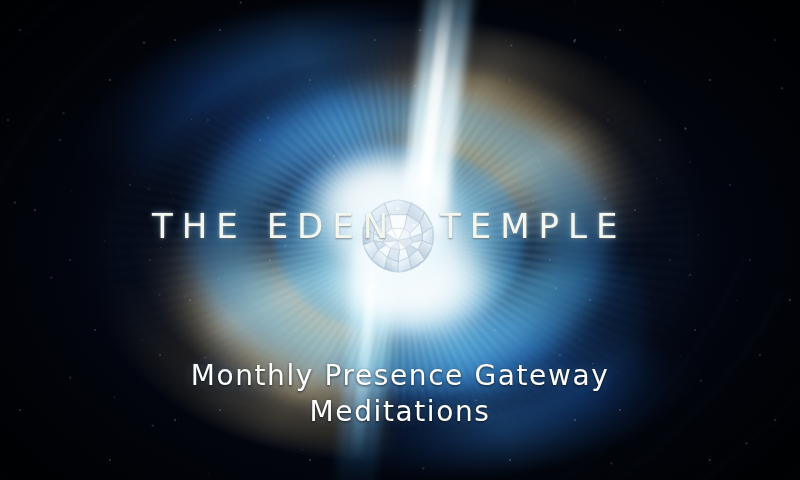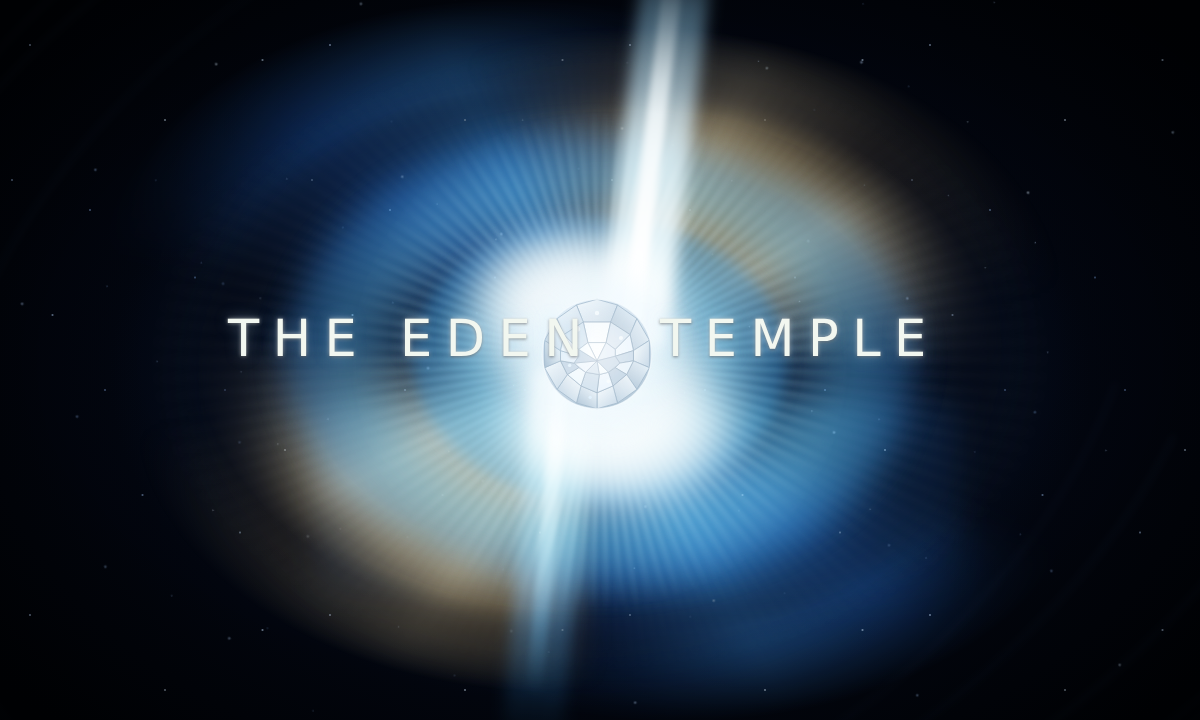--- a/index.html
+++ b/index.html
@@ -460,14 +460,18 @@
       </g>
       <circle cx="50" cy="50" r="48" fill="none" stroke="#ffffff" stroke-width="1.1" opacity="0.7"></circle>
     </svg>
   </div>
 
   <div class="wordmark">
     <span class="word-left">THE EDEN</span>
     <span class="word-right">TEMPLE</span>
   </div>
 
+  <div class="subtitle">
+    <span class="l1">Monthly Presence Gateway</span>
+    <span class="l2">Meditations</span>
+  </div>
 
 </div>
 
 </body></html>

